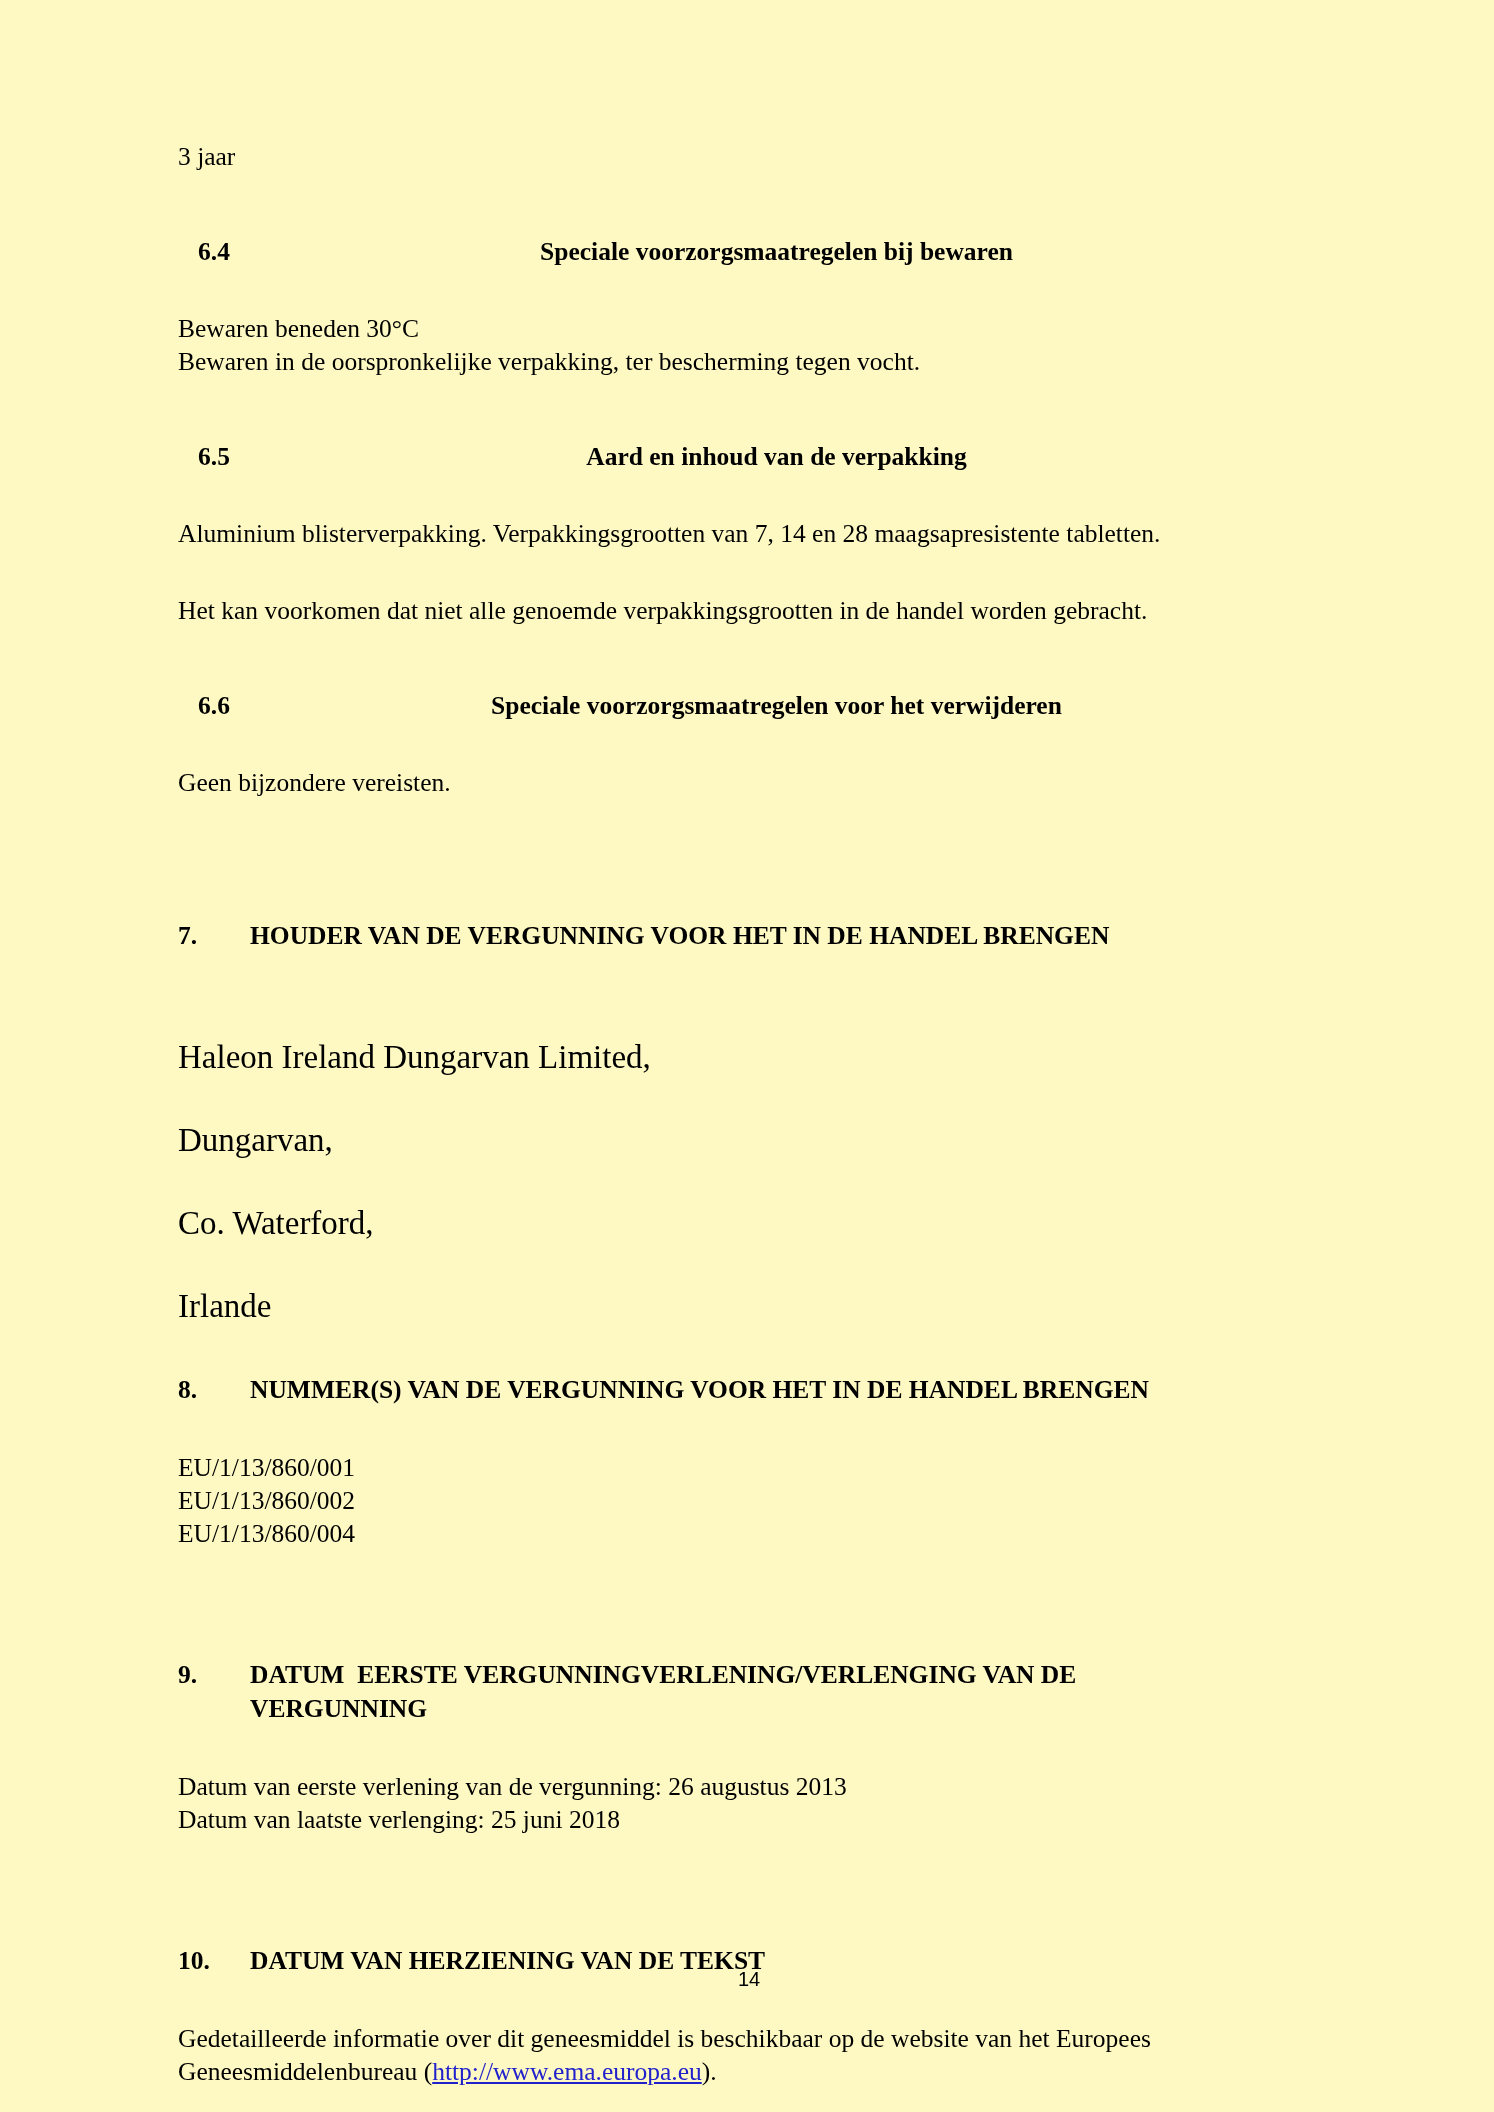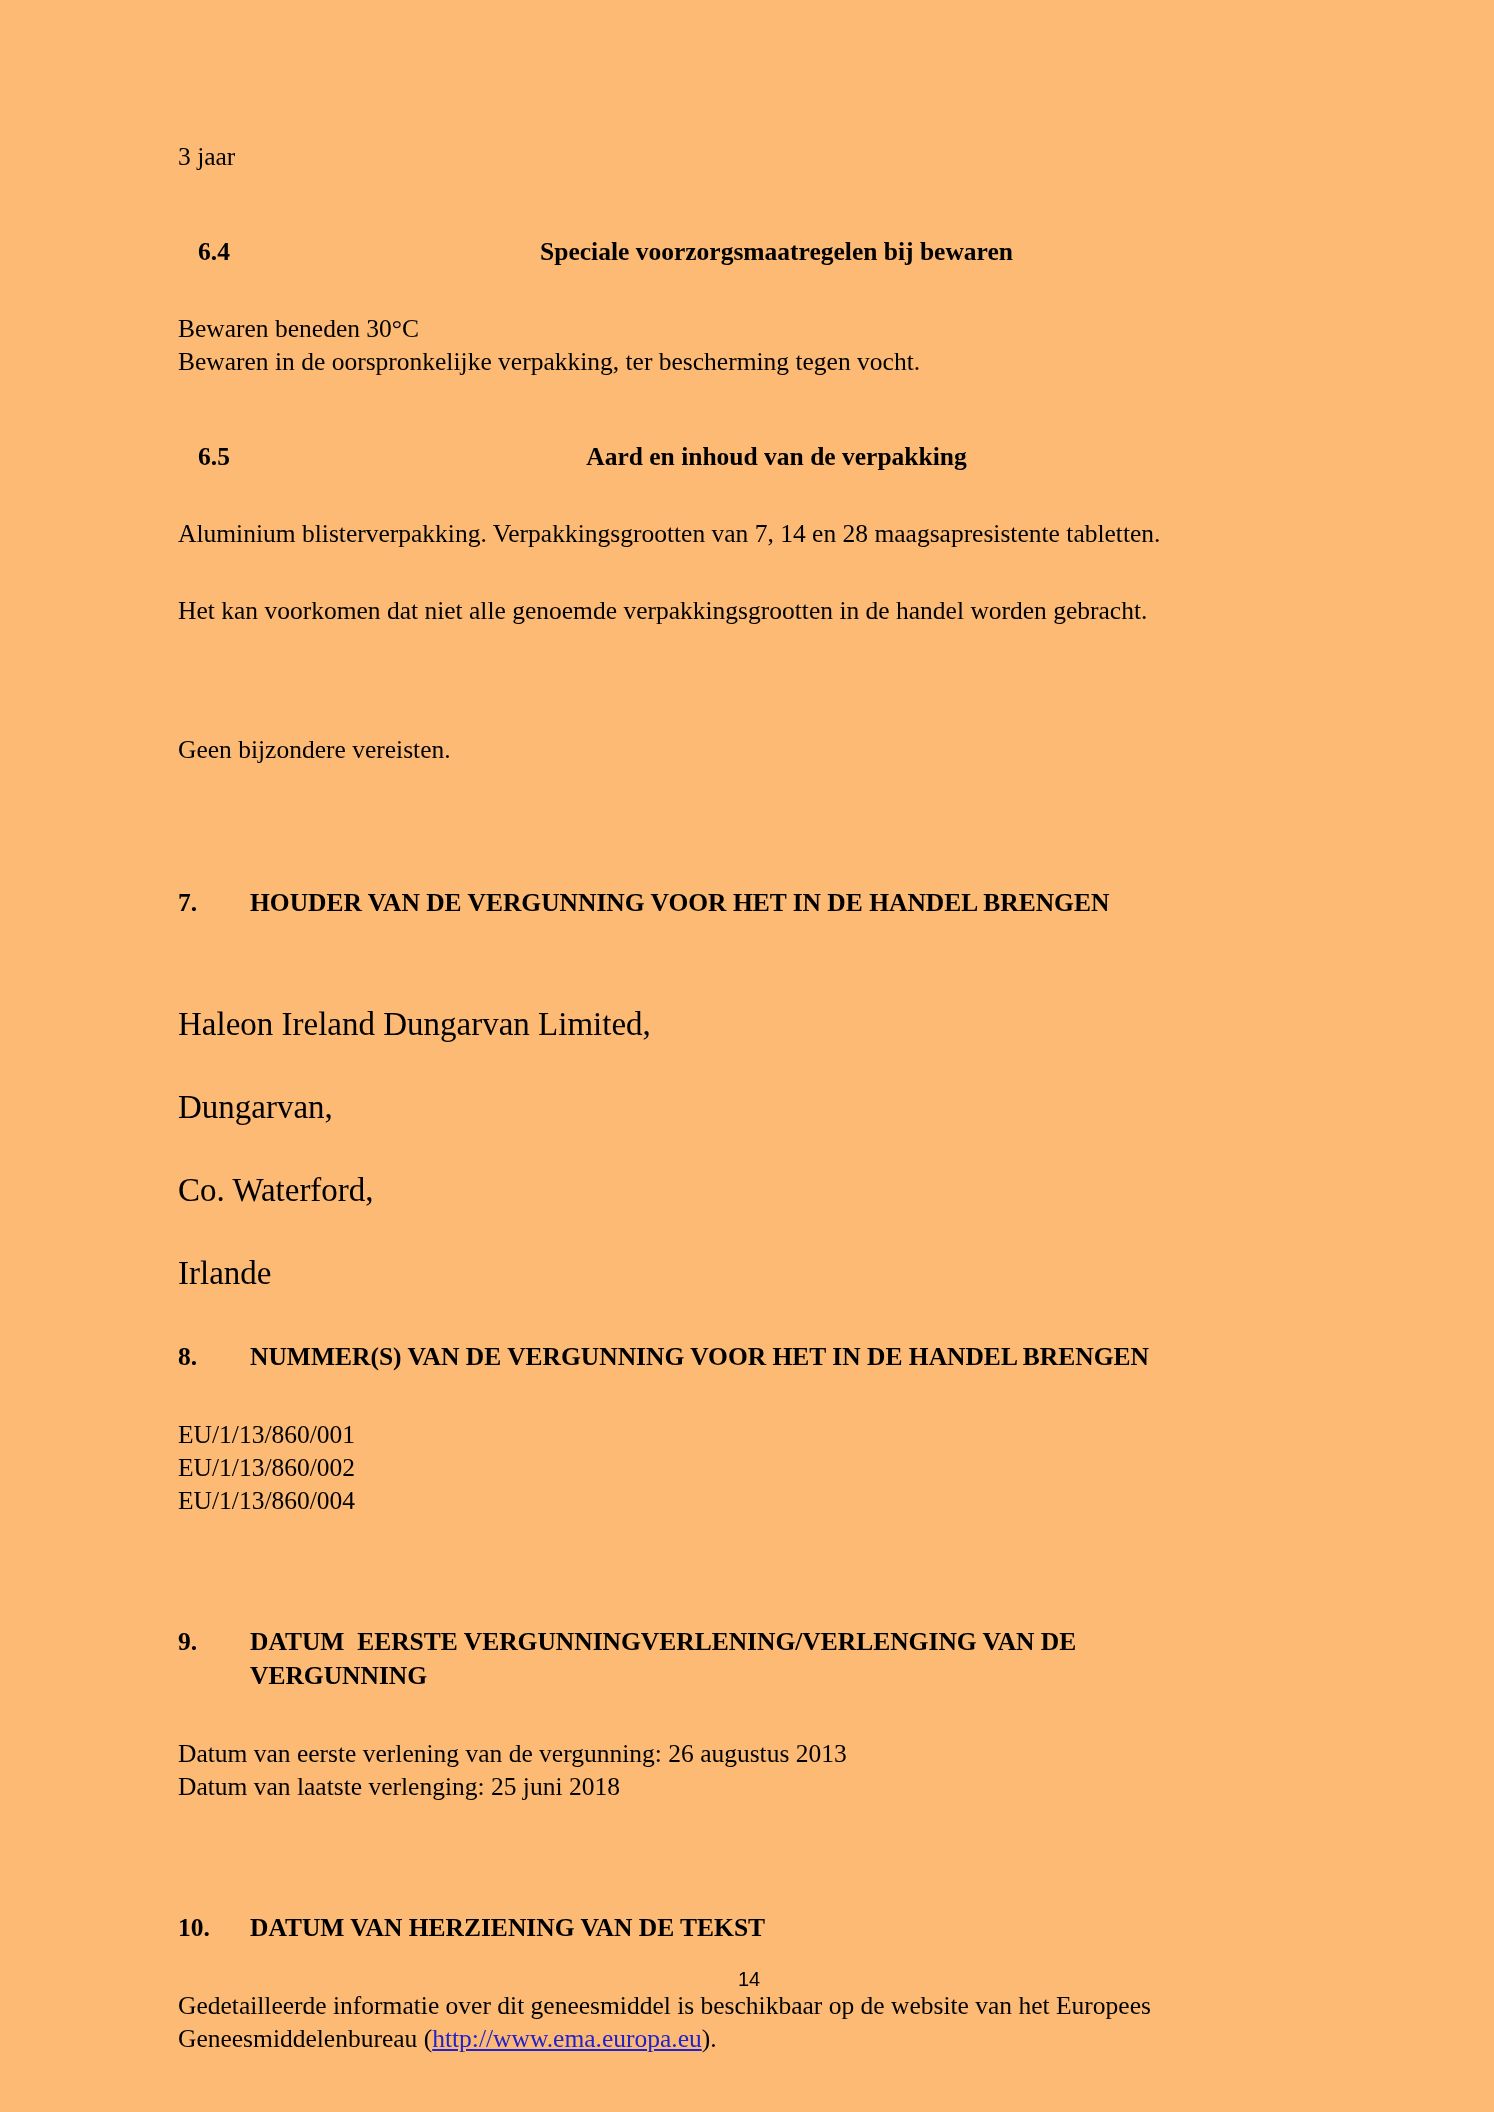--- a/index.html
+++ b/index.html
@@ -4,21 +4,21 @@
 <style>
   html, body {
     margin: 0;
     padding: 0;
     background: #ffffff;
   }
   .page {
     position: relative;
     width: 1494px;
     height: 2112px;
-    background: #fdba74;
+    background: #fef9c3;
     font-family: "Liberation Serif", "DejaVu Serif", serif;
     color: #000000;
     box-sizing: border-box;
     overflow: hidden;
   }
   .content {
     position: absolute;
     left: 178px;
     top: 140px;
     width: 1125px;
@@ -147,20 +147,24 @@
     </div>
 
     <div class="gap-md"></div>
 
     <div class="para">
       <span class="para-line">Het kan voorkomen dat niet alle genoemde verpakkingsgrootten in de handel worden gebracht.</span>
     </div>
 
     <div class="gap-lg"></div>
 
+    <div class="sub-heading">
+      <span class="num">6.6</span>
+      <span class="txt">Speciale voorzorgsmaatregelen voor het verwijderen</span>
+    </div>
 
     <div class="gap-md"></div>
 
     <div class="para">
       <span class="para-line">Geen bijzondere vereisten.</span>
     </div>
 
     <div class="gap-xl"></div>
     <div class="gap-md"></div>
 

